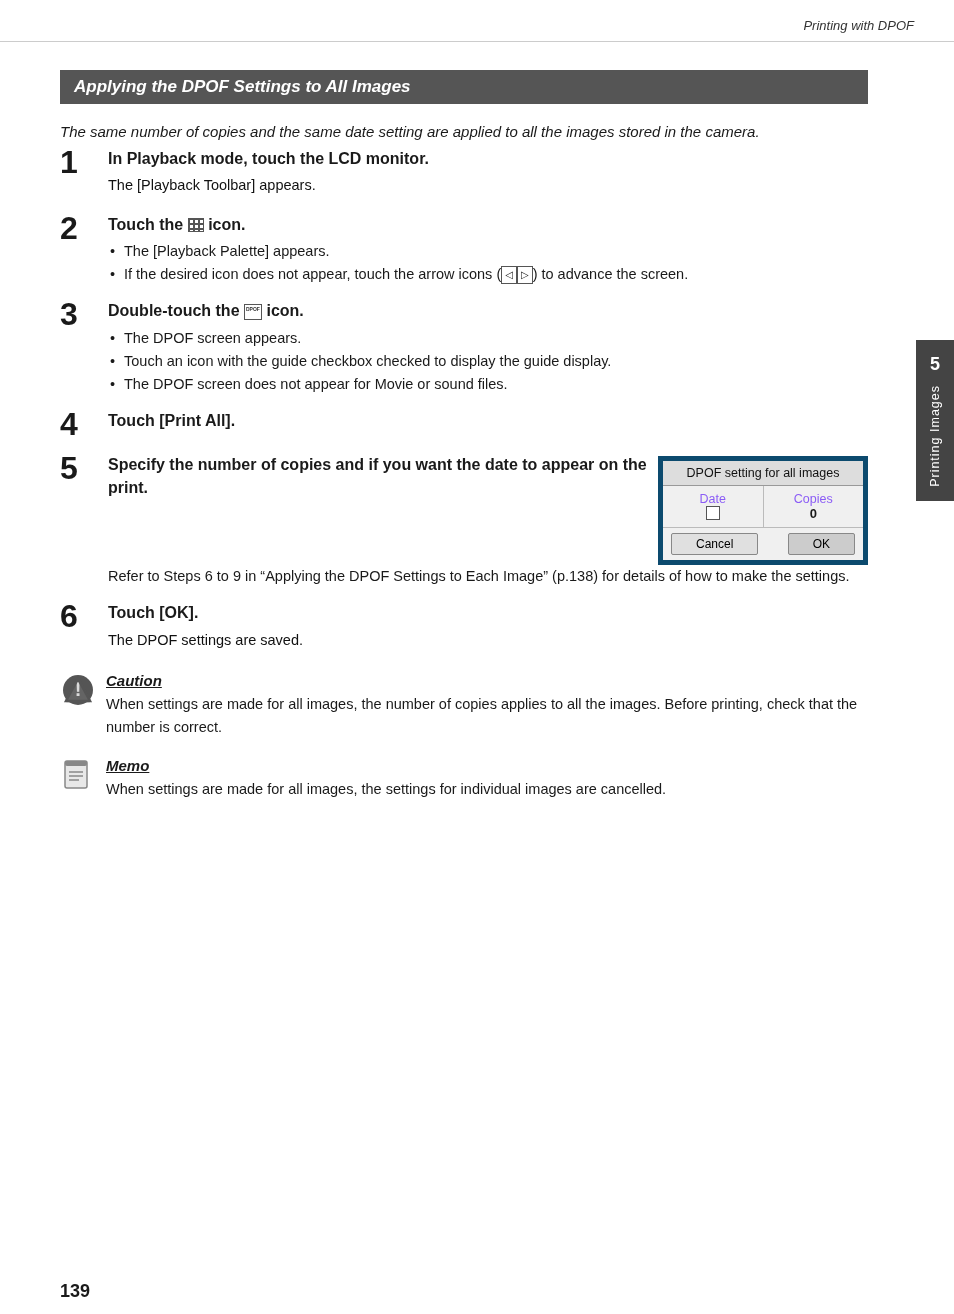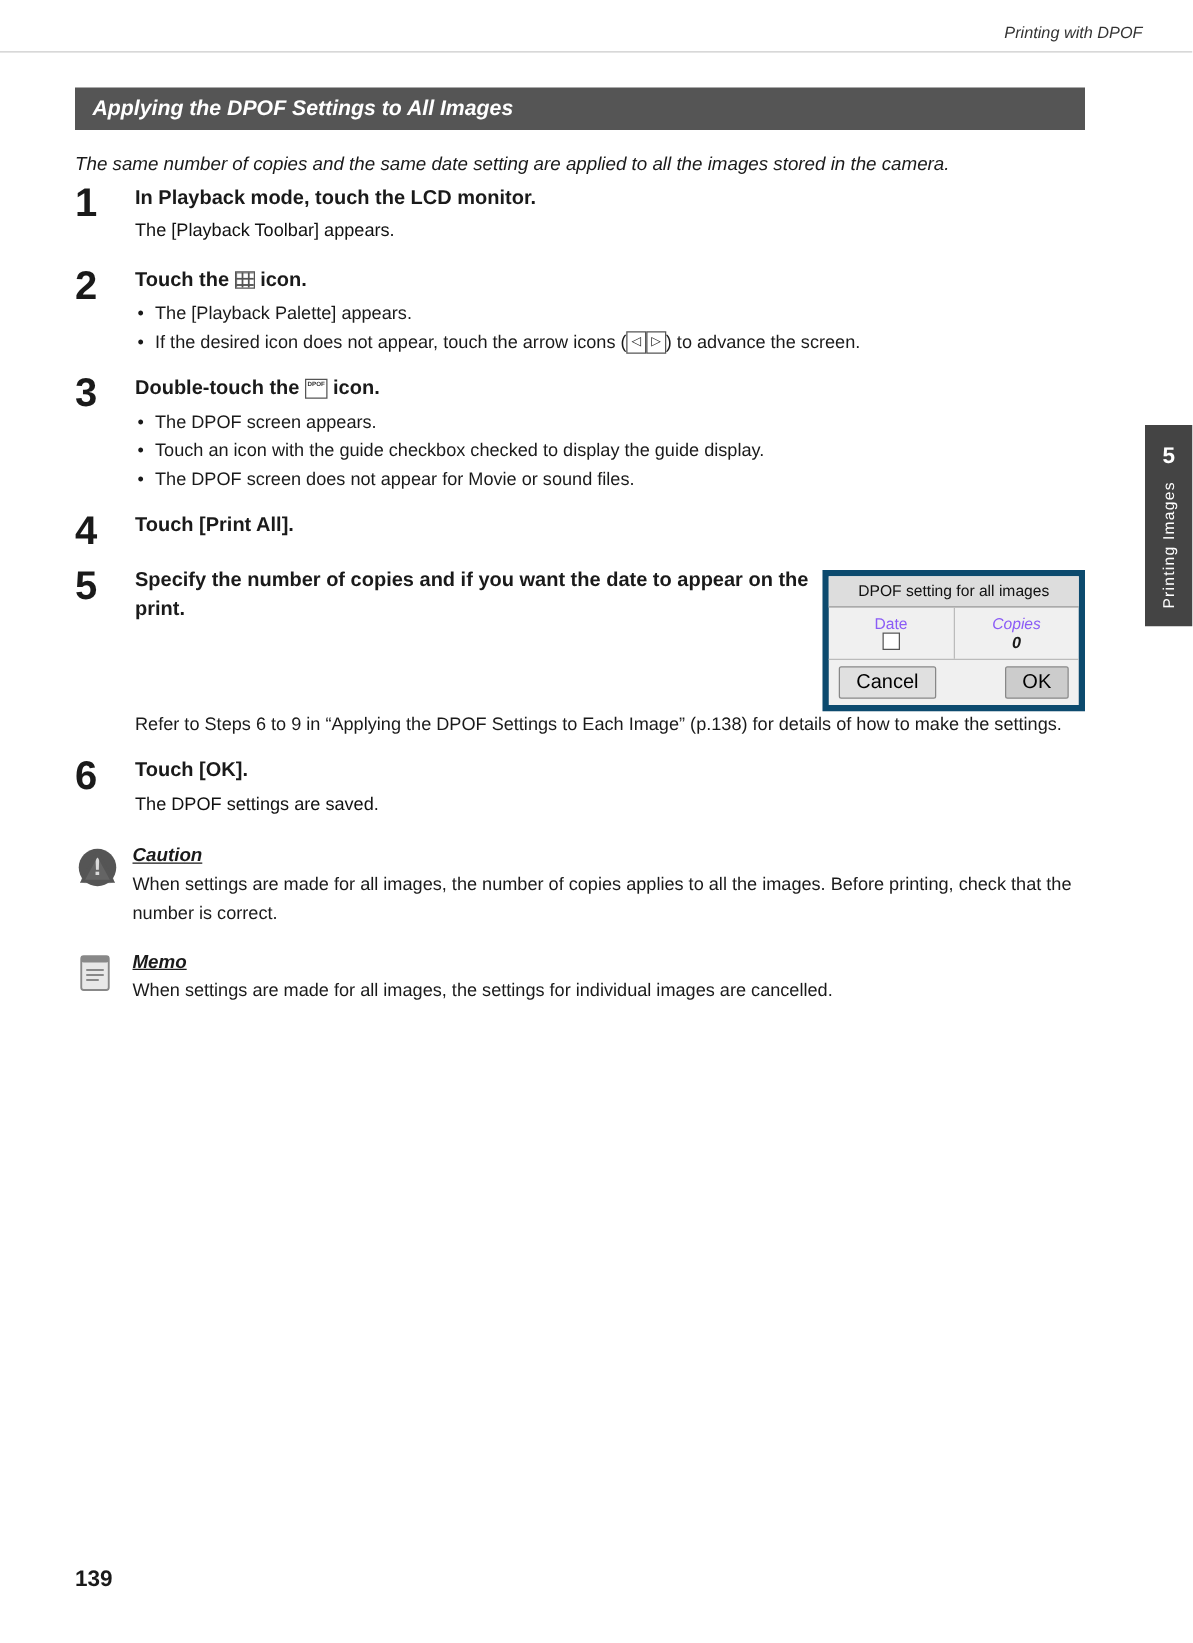--- a/index.html
+++ b/index.html
@@ -146,21 +146,20 @@
 
     .dpof-cell {
       flex: 1;
       text-align: center;
       padding: 6px 4px 4px 4px;
       border-right: 1px solid #bbb;
     }
 
     .dpof-cell:last-child {
       border-right: none;
-      font-style: italic;
     }
 
     .dpof-cell-label {
       font-size: 12.5px;
       color: #8b5cf6;
       margin-bottom: 0;
     }
 
     .dpof-checkbox {
       width: 14px;
@@ -177,22 +176,22 @@
 
     .dpof-footer {
       display: flex;
       justify-content: space-between;
       padding: 5px 8px;
     }
 
     .dpof-btn {
       border: 1px solid #888;
       background: #e0e0e0;
-      padding: 3px 13px;
-      font-size: 16px;
+      padding: 3px 24px;
+      font-size: 12px;
       cursor: pointer;
       border-radius: 2px;
     }
 
     .dpof-btn-ok {
       background: #ccc;
     }
 
     
     .notice-block {
@@ -263,21 +262,21 @@
       writing-mode: vertical-rl;
       transform: rotate(180deg);
       font-size: 12.5px;
       letter-spacing: 1px;
       white-space: nowrap;
     }
 
     
     .page-number {
       position: absolute;
-      bottom: 40px;
+      bottom: 12px;
       left: 60px;
       font-size: 18px;
       font-weight: bold;
     }
 
     .dpof-small-icon {
       display: inline-block;
       width: 18px;
       height: 16px;
       background: #fff;

